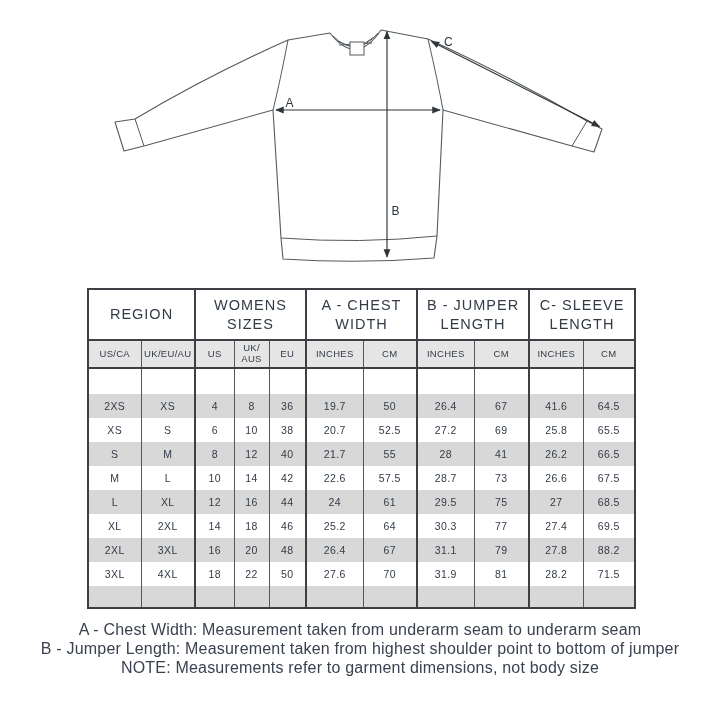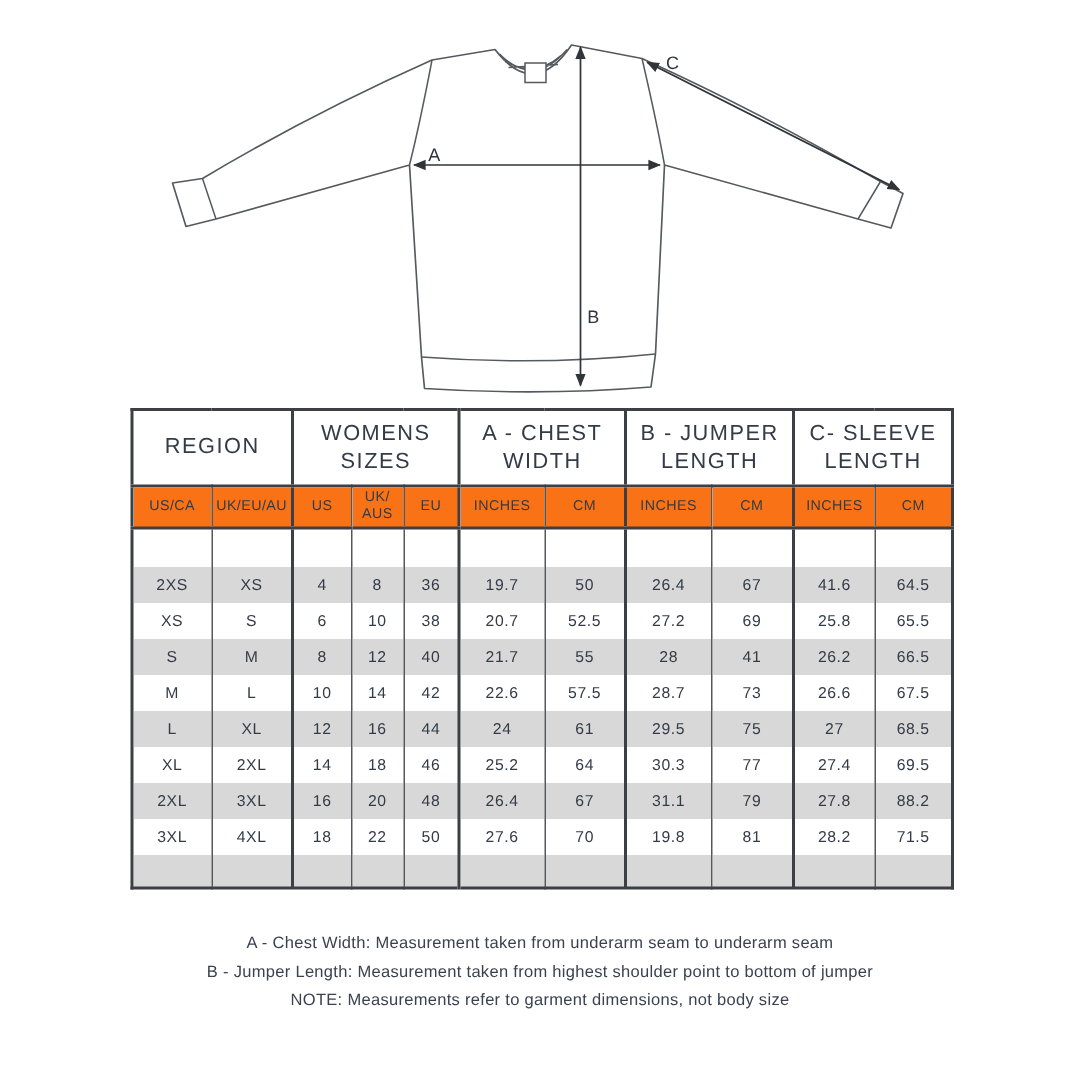--- a/index.html
+++ b/index.html
@@ -9,39 +9,39 @@
   
   .diagram{position:absolute;left:0;top:0;width:720px;height:286px;}
   .garment{fill:#ffffff;stroke:#555a5e;stroke-width:1.1;stroke-linejoin:round;}
   .seam{fill:none;stroke:#555a5e;stroke-width:1;}
   .tag{fill:#ffffff;stroke:#555a5e;stroke-width:1;}
   .measure line{stroke:#303539;stroke-width:1.15;}
   .measure text{font:12px "Liberation Sans",sans-serif;fill:#2e353f;}
   #ah path{fill:#303539;}
 
   
-  .size-table{position:absolute;left:87px;top:272px;width:547px;
+  .size-table{position:absolute;left:87px;top:288px;width:547px;
               border-collapse:collapse;table-layout:fixed;
               border:2px solid #3c3f43;}
   .size-table th,.size-table td{padding:0;text-align:center;vertical-align:middle;
               font-weight:normal;color:#333b47;overflow:hidden;}
   .cl{border-left:1px solid #54585c;}
   .gl{border-left:2px solid #3c3f43;margin-left:20px;}
   .group-row th{height:49px;font-size:14.5px;letter-spacing:1px;line-height:1.25;
               border-bottom:2px solid #3c3f43;background:#ffffff;}
   .sub-row th{height:26px;font-size:9.5px;letter-spacing:.3px;line-height:1.15;
-              background:#f97316;border-bottom:2px solid #3c3f43;}
+              background:#e5e5e5;border-bottom:2px solid #3c3f43;}
   .size-table tbody td{height:24px;font-size:10.5px;letter-spacing:.4px;}
   .size-table tbody tr:nth-child(even){background:#d8d8d8;}
   .size-table tbody tr.spacer td{height:25px;}
   .size-table tbody tr.endrow td{height:21px;}
 
   
   .notes{position:absolute;left:0;top:620px;width:720px;text-align:center;
-         font-size:11px;line-height:19px;letter-spacing:.2px;color:#3a4250;}
+         font-size:16px;line-height:19px;letter-spacing:.2px;color:#3a4250;}
 </style>
 </head>
 <body>
 
 <div class="canvas">
 
   <svg class="diagram" viewBox="0 0 720 286" xmlns="http://www.w3.org/2000/svg">
     <defs>
       <marker id="ah" viewBox="0 0 10 10" refX="9" refY="5" markerWidth="7.5" markerHeight="7.5" orient="auto-start-reverse">
         <path d="M0,1 L10,5 L0,9 Z"></path>
@@ -215,21 +215,21 @@
           <td class="cl">88.2</td>
         </tr>
         <tr>
           <td class="">3XL</td>
           <td class="cl">4XL</td>
           <td class="gl">18</td>
           <td class="cl">22</td>
           <td class="cl">50</td>
           <td class="gl">27.6</td>
           <td class="cl">70</td>
-          <td class="gl">19.8</td>
+          <td class="gl">31.9</td>
           <td class="cl">81</td>
           <td class="gl">28.2</td>
           <td class="cl">71.5</td>
         </tr>
         <tr class="endrow">
           <td class=""></td>
           <td class="cl"></td>
           <td class="gl"></td>
           <td class="cl"></td>
           <td class="cl"></td>

